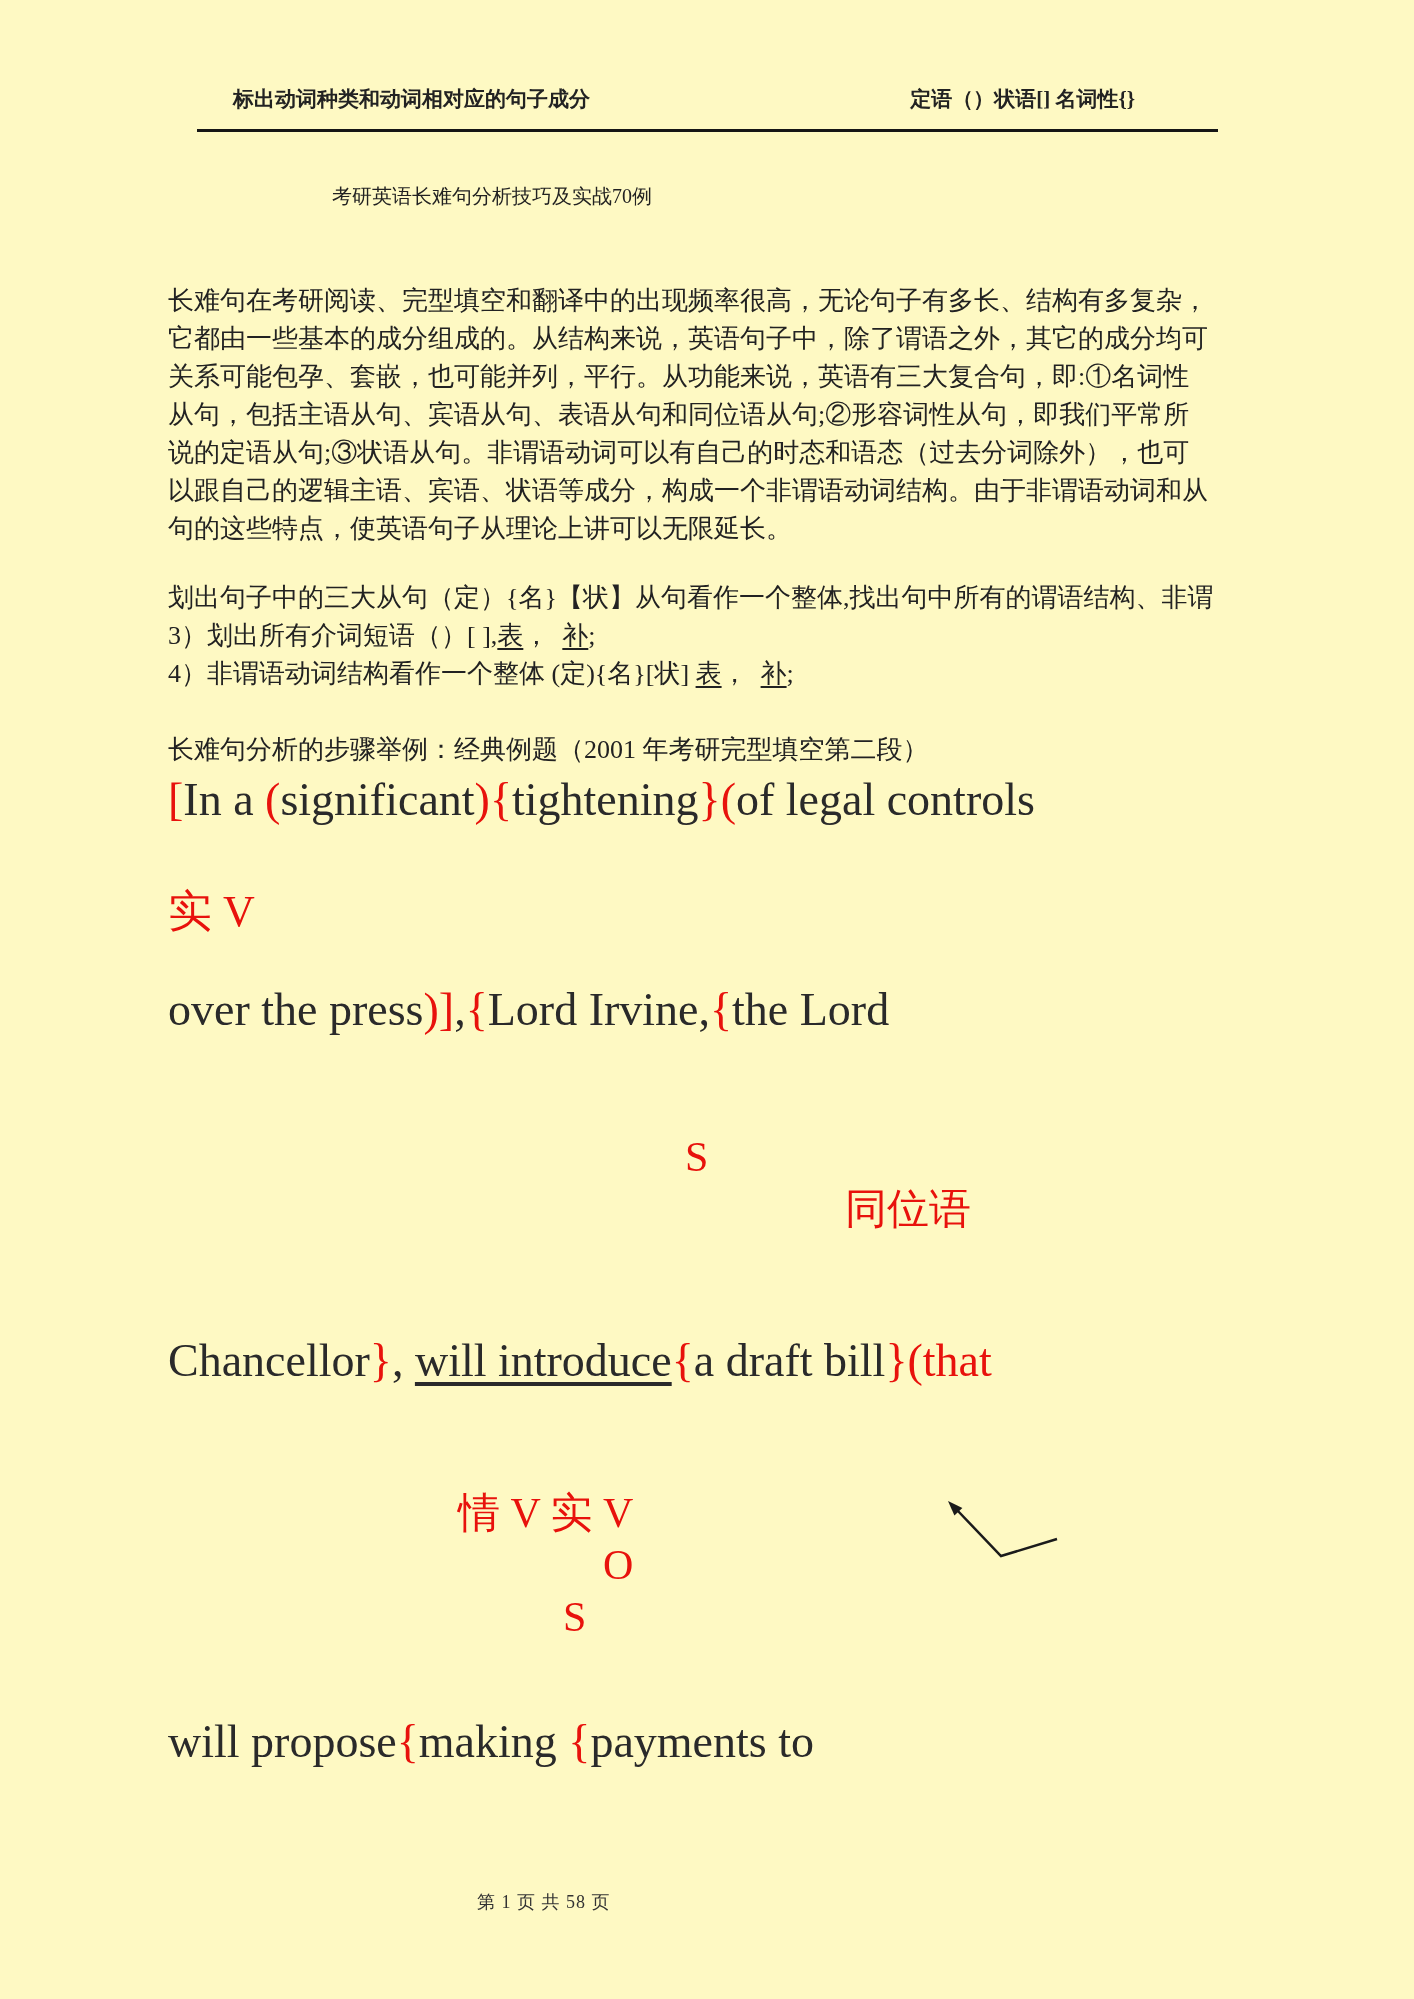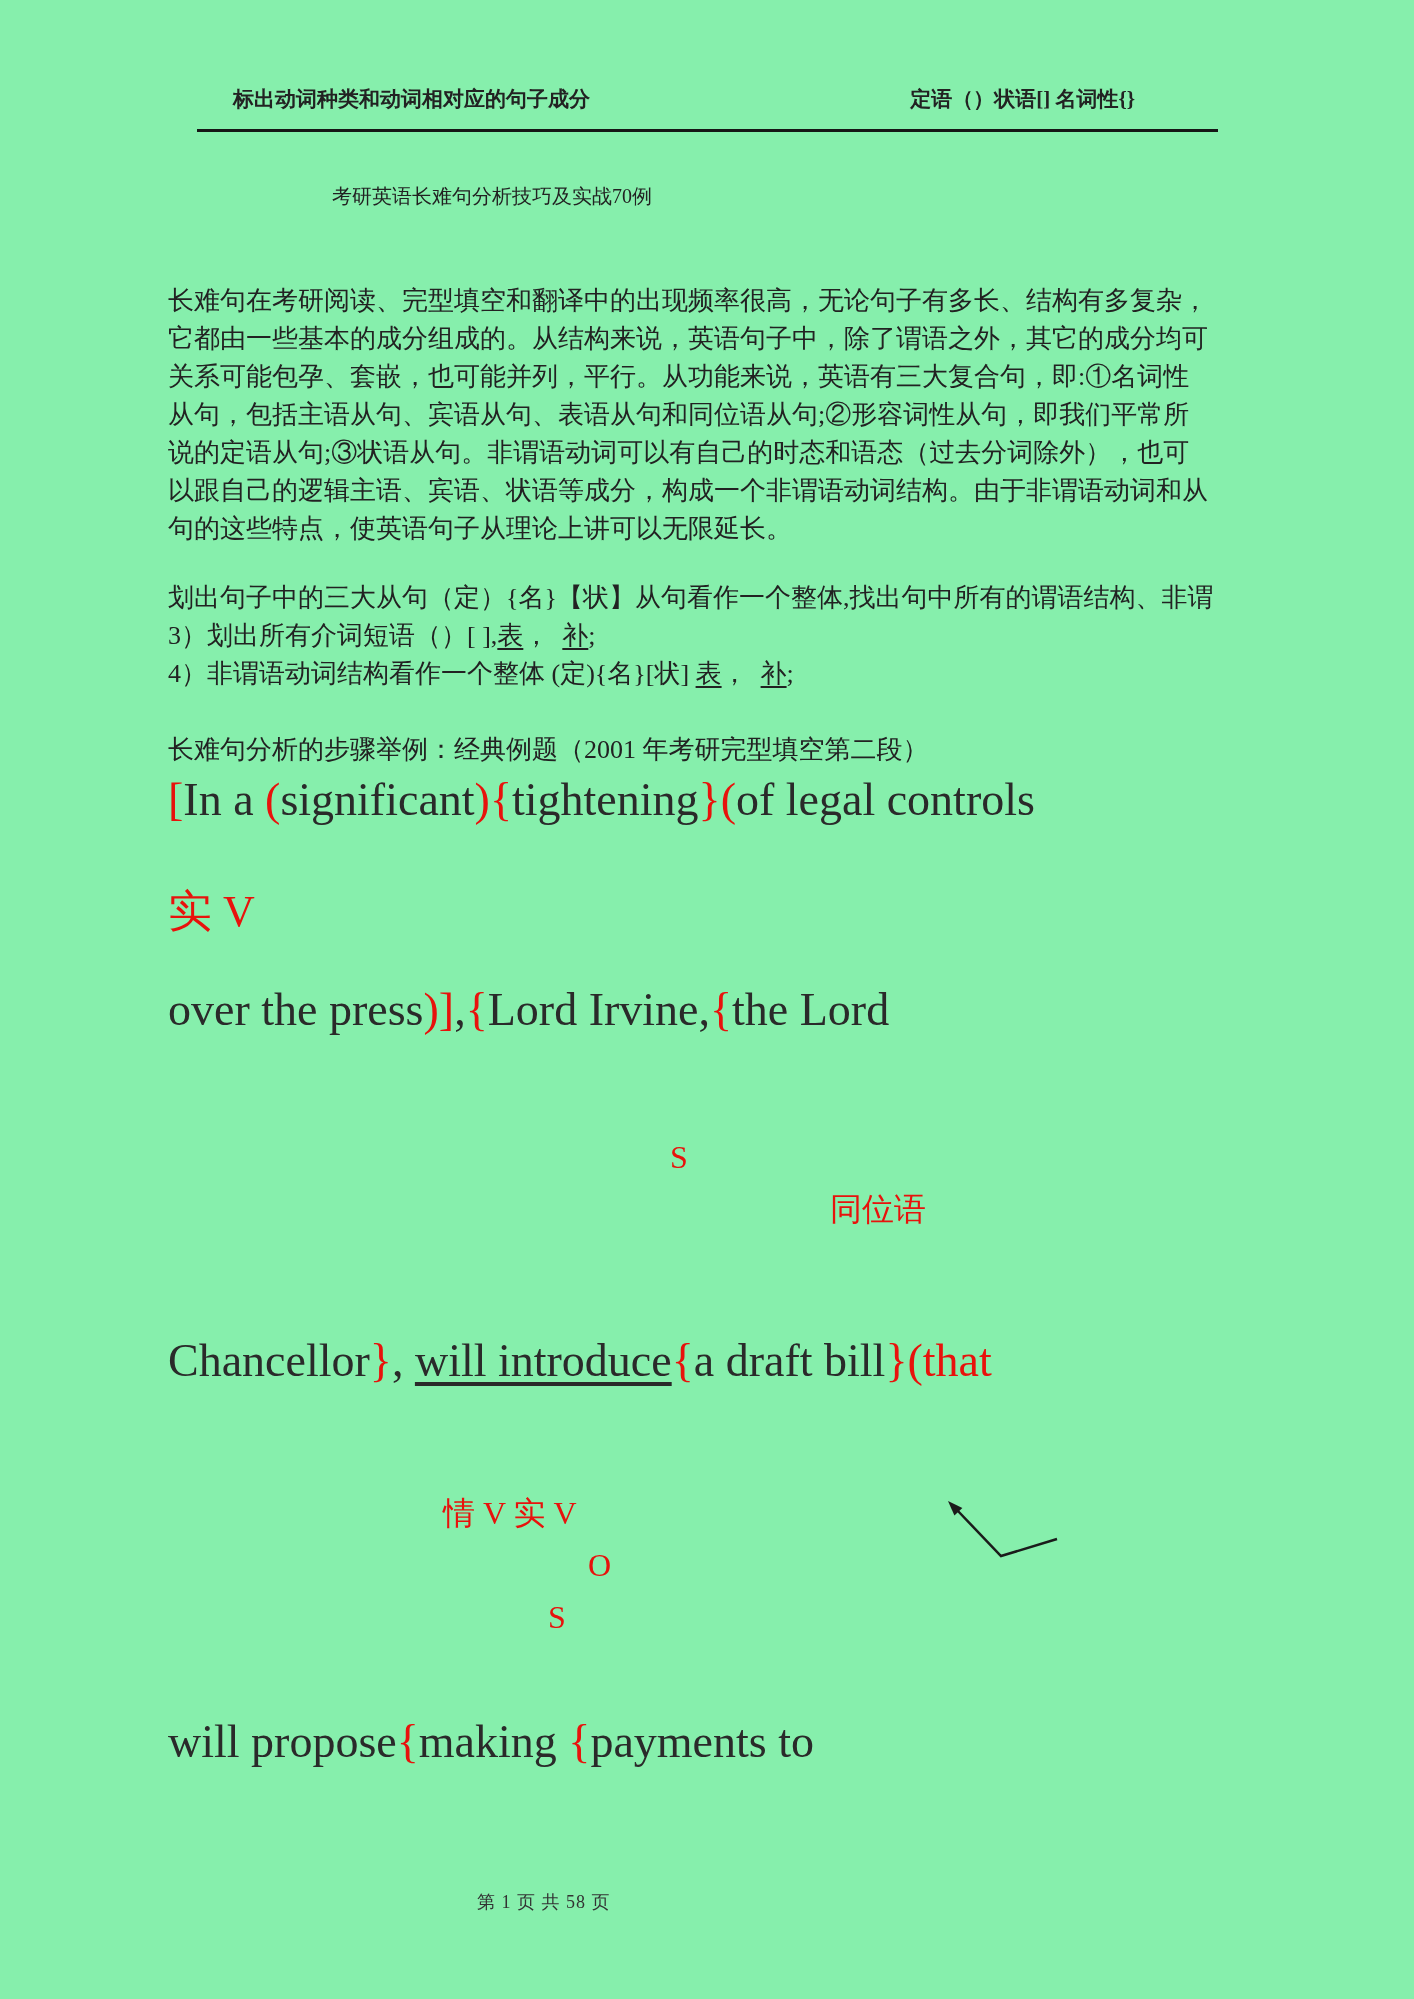--- a/index.html
+++ b/index.html
@@ -1,33 +1,33 @@
 <!DOCTYPE html>
 <html style="--red: #e8120c; --ink: #222222;"><head>
 <meta charset="utf-8">
 <style>
   :root{ --red:#e8120c; --ink:#222222; }
   html,body{margin:0;padding:0;background:#ffffff;}
   .page{
-    position:relative;width:1414px;height:1999px;background:#86efac;
+    position:relative;width:1414px;height:1999px;background:#fef9c3;
     font-family:"Liberation Serif","DejaVu Serif",serif;color:var(--ink);
     overflow:hidden;
   }
   .content{padding:86px 169px 0 168px;}
   .hdr{display:flex;justify-content:space-between;font-weight:bold;
        font-size:21px;line-height:26px;margin:0 110px 0 65px;}
   .hrule{height:3px;background:#161616;margin:17px 27px 0 29px;}
   .title{font-size:20px;font-weight:normal;margin:44px 0 0 164px;line-height:40px;white-space:pre;}
   .tline{font-size:26px;line-height:38px;white-space:pre;}
   .p1{margin-top:66px;}
   .p2{margin-top:25px;}
   .p3{margin-top:31px;}
   .caption{margin-top:38px;font-size:26px;line-height:38px;white-space:pre;}
   .ex{font-size:46px;line-height:62px;white-space:pre;color:#2a2a2a;}
-  .ann{color:var(--red);white-space:pre;font-size:32px;line-height:52px;}
+  .ann{color:var(--red);white-space:pre;font-size:42px;line-height:52px;}
   .red{color:var(--red);}
   .ul{text-decoration:underline;text-underline-offset:6px;}
   .u2{text-decoration:underline;text-underline-offset:4px;}
   .lineA{margin-top:0;}
   .lineB{margin-top:53px;font-size:44px;line-height:56px;}
   .lineC{margin-top:39px;}
   .lineD{margin-top:38px;padding-left:454px;}
   .gapD{margin-left:160px;}
   .lineE{margin-top:43px;}
   .lineF{margin-top:43px;padding-left:227px;}

